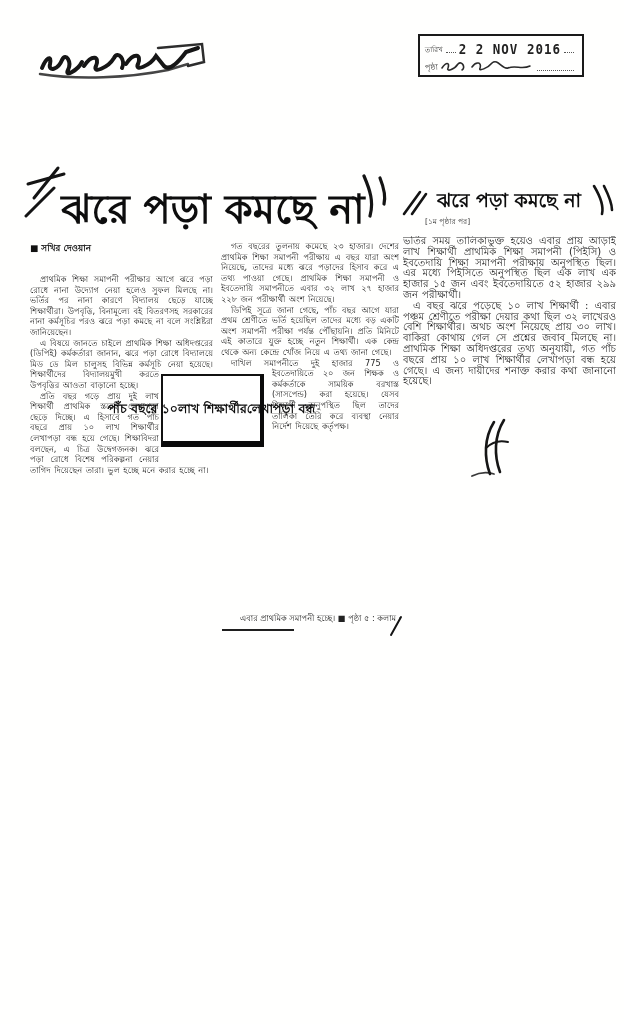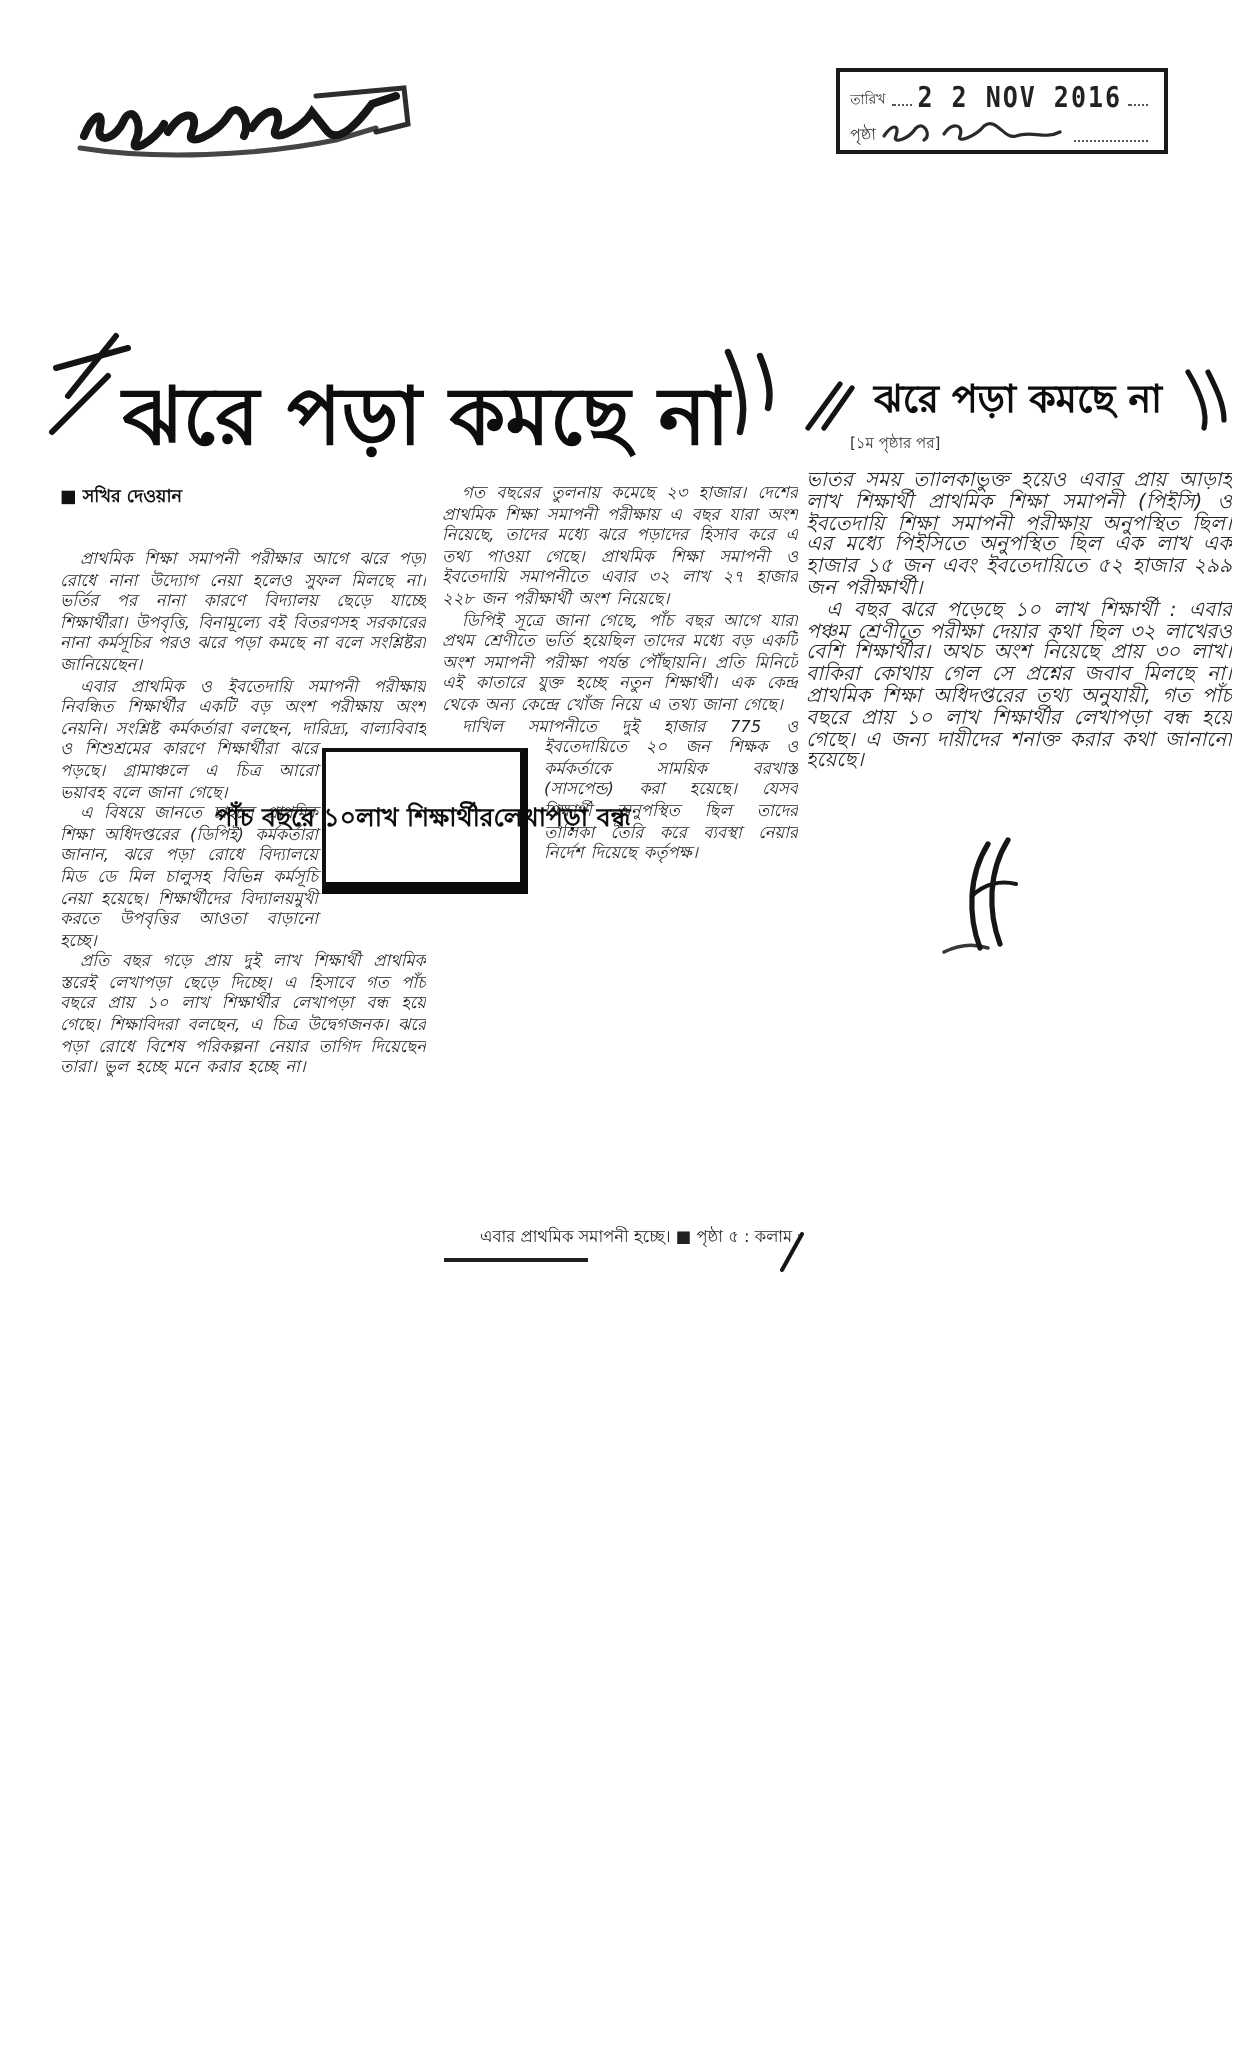--- a/index.html
+++ b/index.html
@@ -28,21 +28,21 @@
   .subhead-right{position:absolute;left:425px;top:216px;width:168px;
                  font-size:7.5px;color:#333;}
   .right-body{position:absolute;left:403px;top:236px;width:213px;height:206px;overflow:hidden;}
 
   
   .col{position:absolute;overflow:hidden;text-align:justify;}
   .colA{left:30px;top:241px;width:183px;height:406px;}
   .colB{left:221px;top:241px;width:178px;height:370px;}
   .body-p,{margin:0;}
   p.body-p{margin:0;font-size:8.2px;line-height:10.6px;color:#262626;text-indent:10px;
-           word-spacing:1px;font-style:italic;}
+           word-spacing:1px;}
   .right-body p.body-p{font-size:10px;line-height:10.8px;}
   .right-body p.body-p:first-of-type{text-indent:0;}
   .byline{display:block;font-size:8.8px;font-weight:bold;color:#111;margin-bottom:18px;}
   .spA1{float:right;width:0;height:133px;}
   .spA2{float:right;clear:right;width:54px;height:81px;}
   .spB1{float:left;width:0;height:133px;}
   .spB2{float:left;clear:left;width:51px;height:81px;}
 
   
   .pullquote{position:absolute;left:161px;top:374px;width:103px;height:73px;box-sizing:border-box;
@@ -96,21 +96,20 @@
     <path d="M8 2 C14 16 18 28 14 42"></path>
       <path d="M24 4 C28 14 30 22 28 30"></path>
   </svg>
 
   <div class="col colA">
     <div class="spA1"></div>
     <div class="spA2"></div>
     <span class="byline">■ সখির দেওয়ান</span>
 
   <p class="body-p">প্রাথমিক শিক্ষা সমাপনী পরীক্ষার আগে ঝরে পড়া রোধে নানা উদ্যোগ নেয়া হলেও সুফল মিলছে না। ভর্তির পর নানা কারণে বিদ্যালয় ছেড়ে যাচ্ছে শিক্ষার্থীরা। উপবৃত্তি, বিনামূল্যে বই বিতরণসহ সরকারের নানা কর্মসূচির পরও ঝরে পড়া কমছে না বলে সংশ্লিষ্টরা জানিয়েছেন।</p>
-      <p class="body-p">এবার প্রাথমিক ও ইবতেদায়ি সমাপনী পরীক্ষায় নিবন্ধিত শিক্ষার্থীর একটি বড় অংশ পরীক্ষায় অংশ নেয়নি। সংশ্লিষ্ট কর্মকর্তারা বলছেন, দারিদ্র্য, বাল্যবিবাহ ও শিশুশ্রমের কারণে শিক্ষার্থীরা ঝরে পড়ছে। গ্রামাঞ্চলে এ চিত্র আরো ভয়াবহ বলে জানা গেছে।</p>
       <p class="body-p">এ বিষয়ে জানতে চাইলে প্রাথমিক শিক্ষা অধিদপ্তরের (ডিপিই) কর্মকর্তারা জানান, ঝরে পড়া রোধে বিদ্যালয়ে মিড ডে মিল চালুসহ বিভিন্ন কর্মসূচি নেয়া হয়েছে। শিক্ষার্থীদের বিদ্যালয়মুখী করতে উপবৃত্তির আওতা বাড়ানো হচ্ছে।</p>
       <p class="body-p">প্রতি বছর গড়ে প্রায় দুই লাখ শিক্ষার্থী প্রাথমিক স্তরেই লেখাপড়া ছেড়ে দিচ্ছে। এ হিসাবে গত পাঁচ বছরে প্রায় ১০ লাখ শিক্ষার্থীর লেখাপড়া বন্ধ হয়ে গেছে। শিক্ষাবিদরা বলছেন, এ চিত্র উদ্বেগজনক। ঝরে পড়া রোধে বিশেষ পরিকল্পনা নেয়ার তাগিদ দিয়েছেন তারা। ভুল হচ্ছে মনে করার হচ্ছে না।</p>
     </div>
 
   <div class="col colB">
     <div class="spB1"></div>
     <div class="spB2"></div>
 
   <p class="body-p">গত বছরের তুলনায় কমেছে ২৩ হাজার। দেশের প্রাথমিক শিক্ষা সমাপনী পরীক্ষায় এ বছর যারা অংশ নিয়েছে, তাদের মধ্যে ঝরে পড়াদের হিসাব করে এ তথ্য পাওয়া গেছে। প্রাথমিক শিক্ষা সমাপনী ও ইবতেদায়ি সমাপনীতে এবার ৩২ লাখ ২৭ হাজার ২২৮ জন পরীক্ষার্থী অংশ নিয়েছে।</p>
       <p class="body-p">ডিপিই সূত্রে জানা গেছে, পাঁচ বছর আগে যারা প্রথম শ্রেণীতে ভর্তি হয়েছিল তাদের মধ্যে বড় একটি অংশ সমাপনী পরীক্ষা পর্যন্ত পৌঁছায়নি। প্রতি মিনিটে এই কাতারে যুক্ত হচ্ছে নতুন শিক্ষার্থী। এক কেন্দ্র থেকে অন্য কেন্দ্রে খোঁজ নিয়ে এ তথ্য জানা গেছে।</p>

